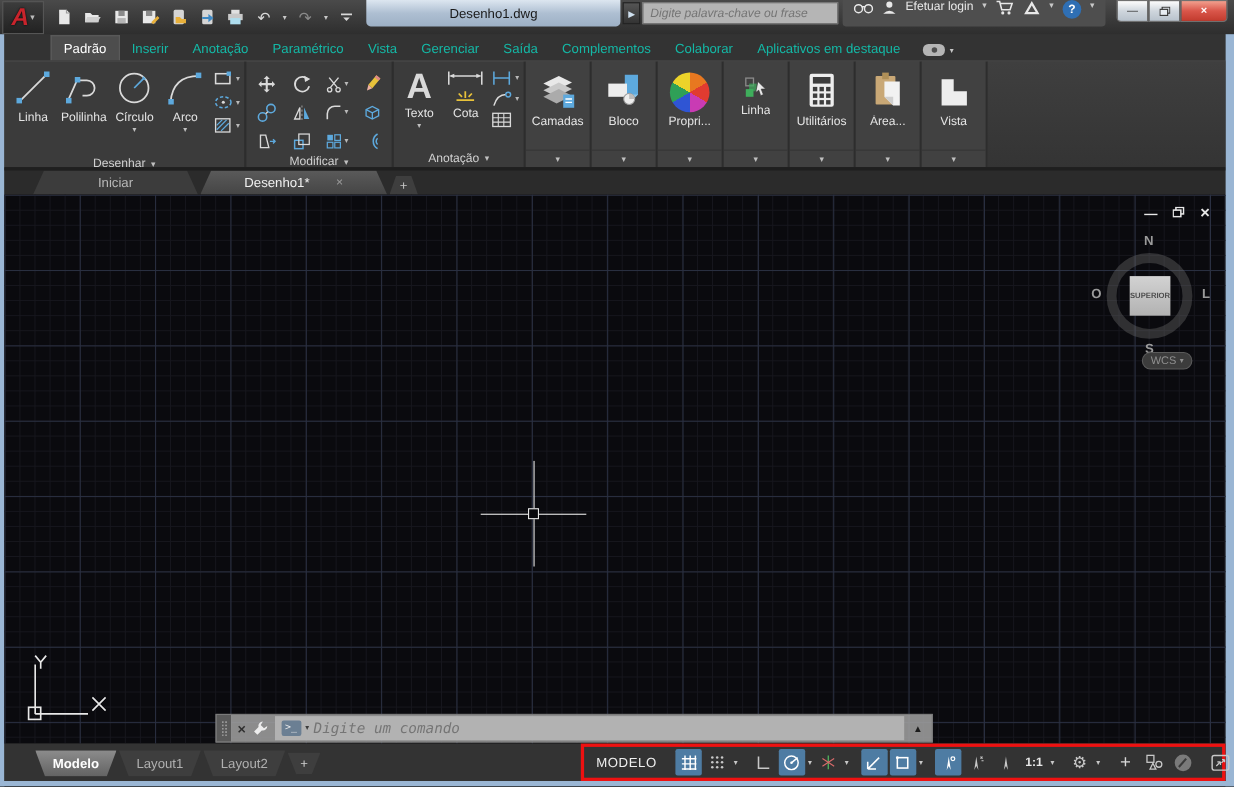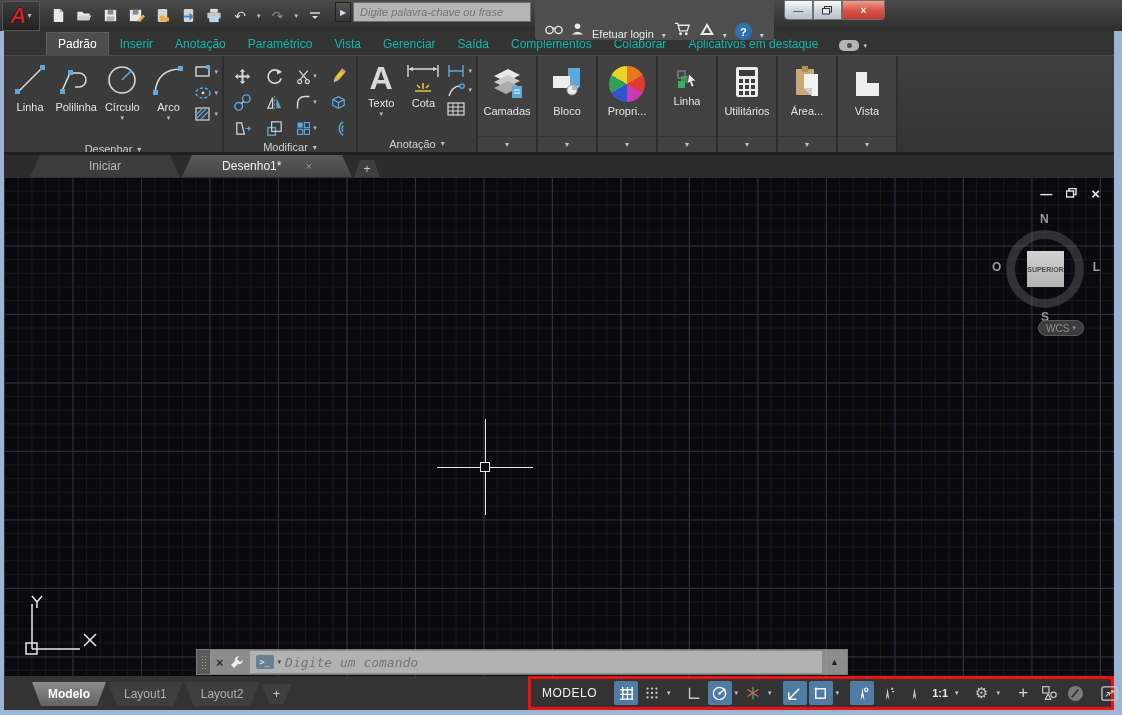--- a/index.html
+++ b/index.html
@@ -12,21 +12,21 @@
   .logo .a { color:#c8242c; font-size:22px; font-weight:bold; font-style:italic; text-shadow:0 0 2px #000; }
   .logo .caret { color:#bbb; font-size:8px; margin-left:1px; }
   .qat { display:flex; align-items:center; gap:6px; padding:0 8px; }
   .qat .qbtn { width:20px; height:18px; display:flex; align-items:center; justify-content:center; }
   .qat svg { display:block; }
   .glass { flex:1; height:24px; margin-top:0; align-self:flex-start; background:linear-gradient(#dce6f0,#aebfd2 50%,#9db0c5); border-radius:0 0 4px 4px; display:flex; align-items:center; justify-content:center; }
   .glass .wtitle { color:#1a1a1a; font-size:12px; }
   .expand-btn { width:16px; height:20px; background:linear-gradient(#555,#333); border:1px solid #222; color:#cfe0ef; font-size:8px; display:flex; align-items:center; justify-content:center; margin:0 2px; align-self:flex-start; margin-top:2px; }
   .search-box { width:178px; height:20px; background:#b5b5b5; border:1px solid #6e6e6e; display:flex; align-items:center; align-self:flex-start; margin-top:2px; }
   .search-box input { width:100%; border:0; background:transparent; font-style:italic; color:#4f4f4f; font-size:11px; padding:0 6px; outline:none; font-family:"Liberation Sans",sans-serif; }
-  .infocenter { display:flex; align-items:flex-end; gap:8px; background:#4e4e4e; height:40px; align-self:flex-start; padding:0 10px; border-radius:0 0 3px 3px; margin-left:4px; }
+  .infocenter { display:flex; align-items:flex-start; gap:8px; background:#4e4e4e; height:24px; align-self:flex-start; padding:0 10px; border-radius:0 0 3px 3px; margin-left:4px; }
   .infocenter .txt { color:#e8e8e8; font-size:11px; }
   .ic-caret { color:#c8c8c8; font-size:8px; }
   .win-btns { display:flex; margin-left:10px; margin-right:6px; align-self:flex-start; margin-top:0; }
   .wb { width:29px; height:20px; border:1px solid #707070; display:flex; align-items:center; justify-content:center; font-size:10px; color:#333; background:linear-gradient(#fdfdfd,#cfd6dd 50%,#b8c2cc); }
   .wb.min { border-radius:0 0 0 4px; }
   .wb.close { width:43px; background:linear-gradient(#f2a08e,#d9564a 50%,#c23b2e); color:#fff; border-radius:0 0 4px 0; font-weight:bold; }
 
   
   .ribbon-tabs { height:24px; background:#333333; display:flex; align-items:flex-end; padding-left:42px; }
   .rtab { color:#14b8a6; font-size:12px; padding:4px 11px; cursor:default; }
@@ -182,20 +182,23 @@
       <span class="qbtn" style="color:#8a8a8a;font-size:14px;">
           <span>↷</span>
         </span>
       <span class="st-caret">▾</span>
       <span class="qbtn">
           <svg width="12" height="12" viewBox="0 0 12 12">
             <path d="M1 3 H11" stroke="#d8d8d8" stroke-width="1.5"></path>
             <path d="M3 6 L6 9 L9 6 Z" fill="#d8d8d8"></path>
           </svg>
         </span>
+    </div>
+    <div class="glass">
+      <span class="wtitle">Desenho1.dwg</span>
     </div>
     <div class="expand-btn">
         <span>▶</span>
       </div>
     <div class="search-box">
       <input type="text" readonly="" placeholder="Digite palavra-chave ou frase" style="">
     </div>
     <div class="infocenter">
       <span><svg width="18" height="14" viewBox="0 0 20 14">
             <circle cx="5" cy="8" r="4" fill="none" stroke="#e8e8e8" stroke-width="1.5"></circle>

